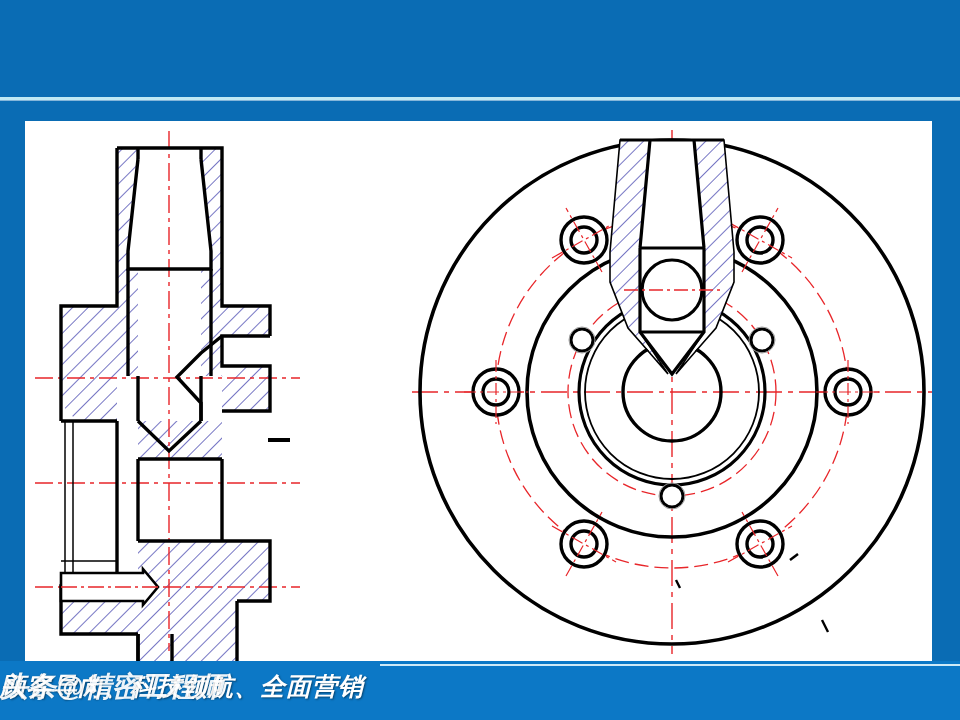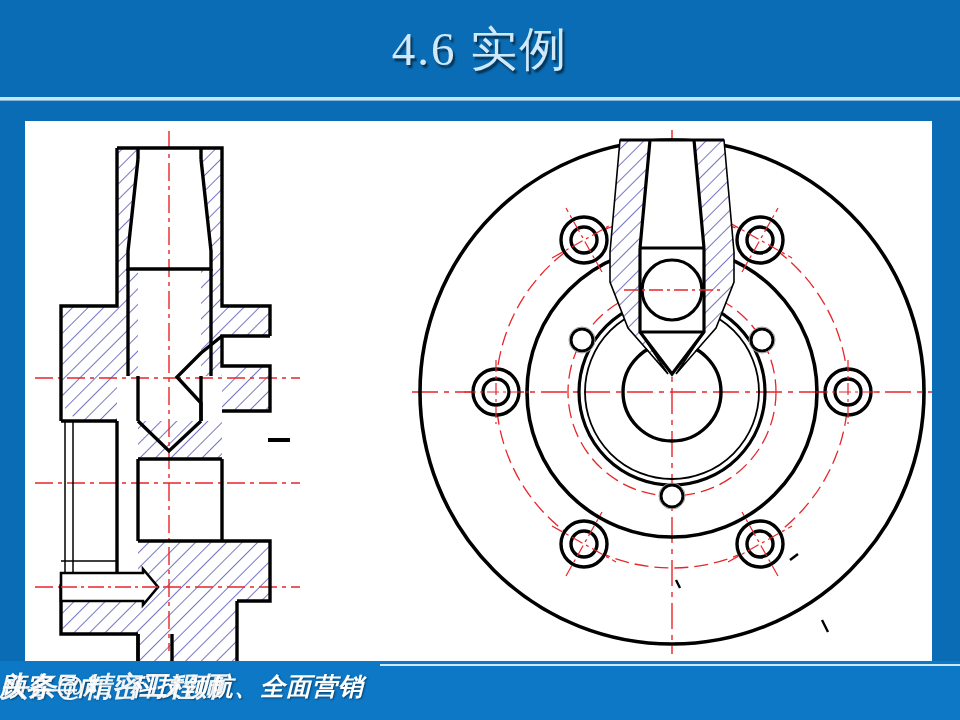--- a/index.html
+++ b/index.html
@@ -67,21 +67,20 @@
     text-shadow:0 0 2px rgba(0,0,0,.35);
     white-space:nowrap;
   }
 </style>
 </head>
 <body>
 
 <div id="slide">
 
   <div id="title-bar">
-    <div id="slide-title">4.6  实例</div>
     <div id="title-rule"></div>
   </div>
 
   <div id="drawing-panel">
     <svg id="drawing-svg" viewBox="0 0 907 540">
       <defs>
         <pattern id="hatch" width="11" height="11" patternUnits="userSpaceOnUse" patternTransform="rotate(45)">
           <line x1="0" y1="0" x2="0" y2="11" stroke="#3a3aaa" stroke-width="1.4"></line>
         </pattern>
         <clipPath id="clip-sec-top">

